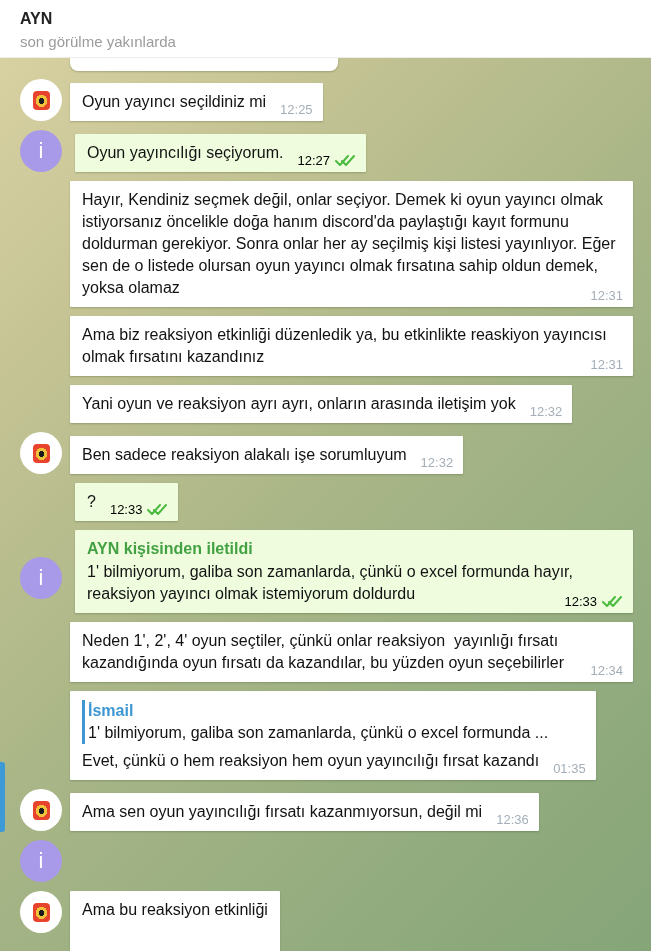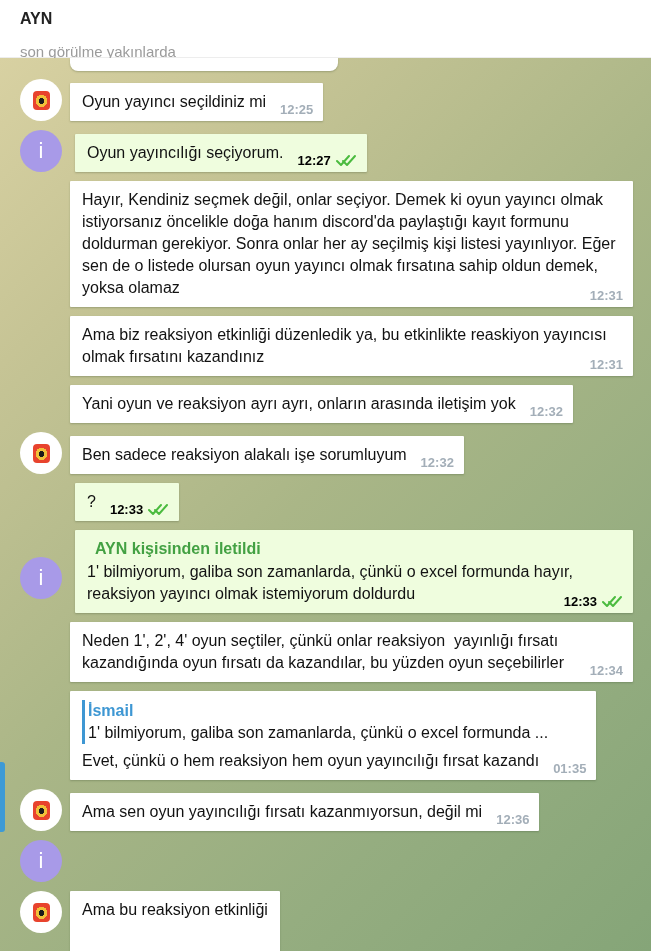--- a/index.html
+++ b/index.html
@@ -9,21 +9,21 @@
     background:#fff;
   }
   .app{width:651px;height:951px;display:flex;flex-direction:column;}
 
   
   .header{
     flex:none;height:58px;background:#ffffff;box-sizing:border-box;
     padding:9px 20px 0 20px;border-bottom:1px solid #ededed;
   }
   .header .title{font-size:16px;font-weight:bold;color:#222;line-height:19px;}
-  .header .status{font-size:15px;color:#9b9b9b;line-height:19px;margin-top:14px;}
+  .header .status{font-size:15px;color:#9b9b9b;line-height:19px;margin-top:4px;}
 
   
   .chat{
     flex:1;position:relative;overflow:hidden;box-sizing:border-box;
     padding:0 18px 0 20px;
     background:linear-gradient(135deg,#d8d1a2 0%,#c6c495 20%,#aab687 48%,#95ad80 75%,#85a578 100%);
   }
   .scroll-thumb{
     position:absolute;left:0;top:704px;width:5px;height:70px;
     background:#3d9ad6;border-radius:0 3px 3px 0;
@@ -57,27 +57,27 @@
   .bubble.partial-top{
     height:13px;width:268px;padding:0;border-radius:0 0 8px 8px;
   }
   .bubble.partial-bottom{height:52px;}
 
   .msg-text{white-space:pre-wrap;}
 
   .meta{
     float:right;margin:8px -2px -2px 14px;
     font-size:13px;line-height:15px;color:#a3aeb8;
-    display:inline-flex;align-items:center;gap:5px;position:relative;top:3px;font-weight:bold;
+    display:inline-flex;align-items:center;gap:5px;position:relative;top:3px;
   }
   .bubble.out .meta{color:#000000;}
   .checks{width:21px;height:13px;display:inline-block;}
   .checks polyline{fill:none;stroke:#4bbb3f;stroke-width:2;stroke-linecap:round;stroke-linejoin:round;}
 
-  .fwd-label{color:#43a143;font-weight:bold;margin-bottom:1px;margin-left:8px;}
+  .fwd-label{color:#43a143;font-weight:bold;margin-bottom:1px;}
 
   .reply{
     border-left:3px solid #3e97d3;padding-left:3px;margin:1px 0 6px 0;
   }
   .reply-name{color:#3e97d3;font-weight:bold;line-height:22px;}
   .reply-text{
     white-space:nowrap;overflow:hidden;text-overflow:ellipsis;max-width:478px;
   }
 </style>
 </head>

